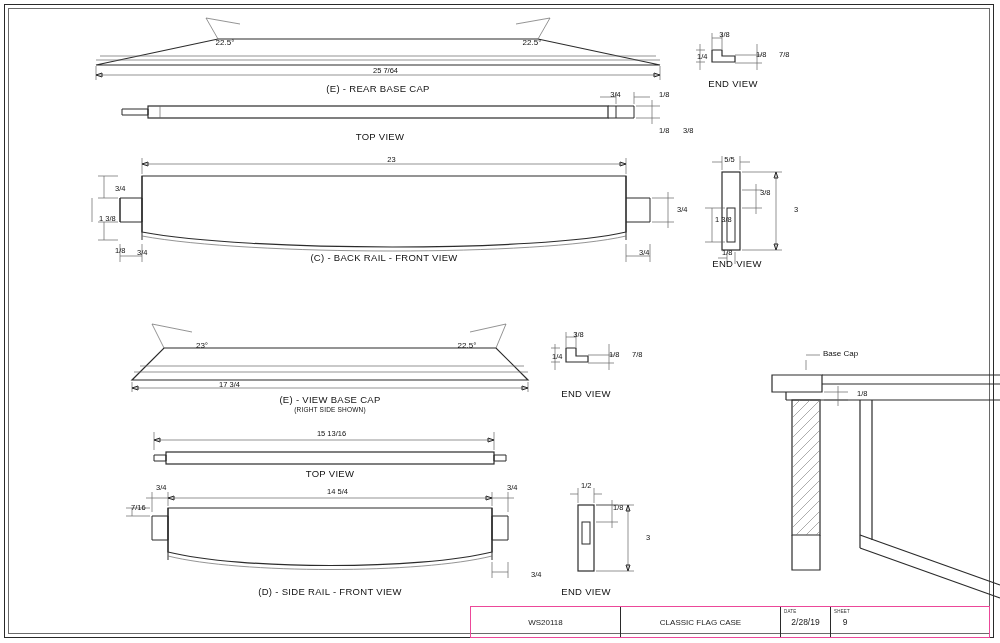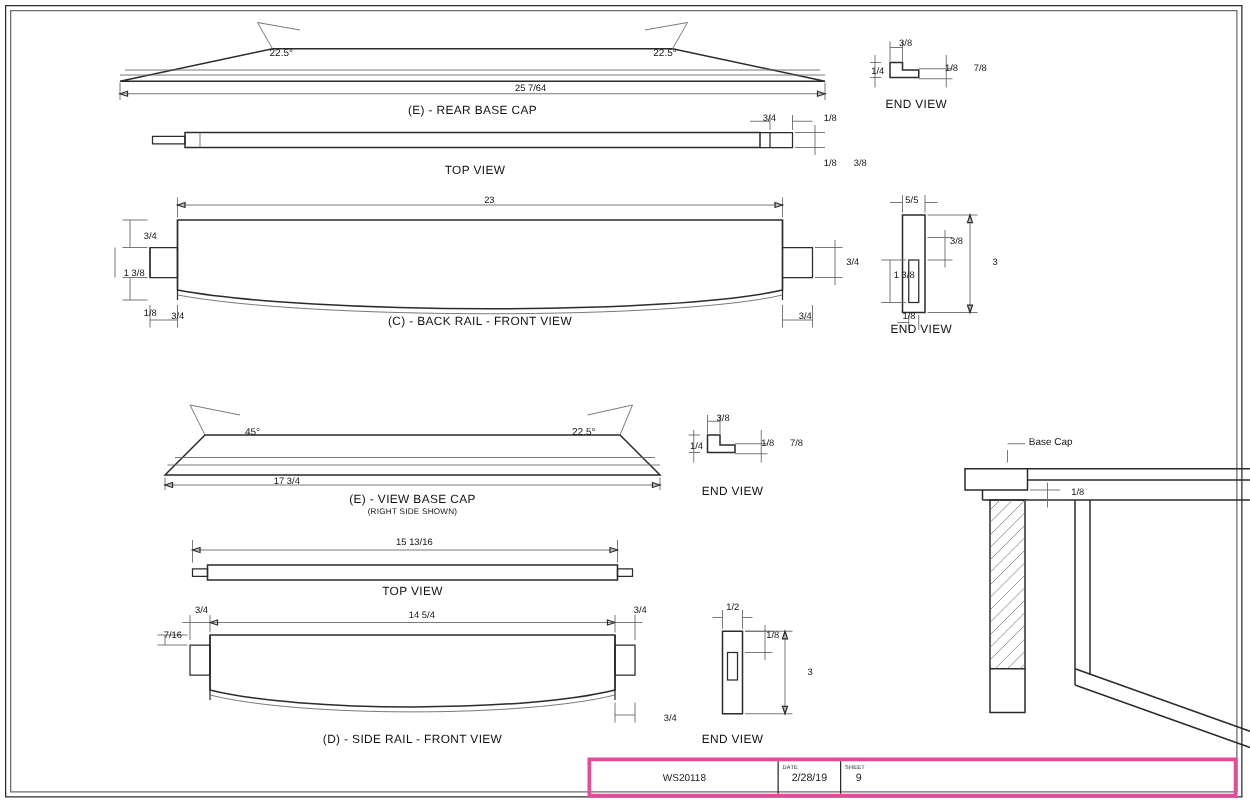--- a/index.html
+++ b/index.html
@@ -16,21 +16,21 @@
   .dim{position:absolute;font-size:7.5px;white-space:nowrap;color:#111;padding-left:15px;}
   .dim.c{transform:translateX(-50%);}
 
   svg{position:absolute;left:0;top:0;overflow:visible;}
   .s{fill:none;stroke:#2b2b2b;stroke-width:1;}
   .s2{fill:none;stroke:#2b2b2b;stroke-width:1.2;}
   .sthin{fill:none;stroke:#666;stroke-width:.7;}
   .hatch{stroke:#777;stroke-width:.6;}
 
   
-  .tb{position:absolute;left:470px;top:606px;width:520px;height:32px;border:3px solid #ec4899;box-sizing:border-box;display:flex;}
+  .tb{position:absolute;left:470px;top:606px;width:520px;height:32px;border:1px solid #ec4899;box-sizing:border-box;display:flex;}
   .tb .cell{border-right:1px solid #2a2a2a;box-sizing:border-box;display:flex;align-items:center;justify-content:center;font-size:8px;}
   .tb .cell:last-child{border-right:none;}
   .tb .tiny{font-size:4.5px;position:absolute;top:2px;left:3px;color:#333;letter-spacing:.2px;}
   .tb .stack{position:relative;display:flex;align-items:center;justify-content:center;box-sizing:border-box;border-right:1px solid #2a2a2a;}
   .tb .big{font-size:8.5px;}
 </style>
 </head>
 <body>
 
 <div id="sheet">
@@ -270,21 +270,21 @@
       <path class="sthin" d="M806,355 L820,355"></path>
 
       <path class="sthin" d="M824,392 L848,392"></path>
       <path class="sthin" d="M824,400 L848,400"></path>
       <path class="sthin" d="M838,386 L838,406"></path>
     </g>
   </svg>
 
   <div class="lbl c" style="left:225px;top:38px;">22.5°</div>
   <div class="lbl c" style="left:532px;top:38px;">22.5°</div>
-  <div class="dim c" style="left:378px;top:66px;margin-left:39px;">25 7/64</div>
+  <div class="dim c" style="left:378px;top:66px;">25 7/64</div>
   <div class="cap" style="left:378px;top:83px;">(E) - REAR BASE CAP</div>
 
   <div class="dim c" style="left:717px;top:30px;">3/8</div>
   <div class="dim" style="left:741px;top:50px;">1/8</div>
   <div class="dim" style="left:764px;top:50px;">7/8</div>
   <div class="dim" style="left:682px;top:52px;">1/4</div>
   <div class="cap" style="left:733px;top:78px;">END VIEW</div>
 
   <div class="dim c" style="left:608px;top:90px;">3/4</div>
   <div class="dim" style="left:644px;top:90px;">1/8</div>
@@ -301,21 +301,21 @@
   <div class="dim" style="left:662px;top:205px;">3/4</div>
   <div class="cap" style="left:384px;top:252px;">(C) - BACK RAIL - FRONT VIEW</div>
 
   <div class="dim c" style="left:722px;top:155px;">5/5</div>
   <div class="dim" style="left:745px;top:188px;">3/8</div>
   <div class="dim" style="left:779px;top:205px;">3</div>
   <div class="dim" style="left:700px;top:215px;">1 3/8</div>
   <div class="dim" style="left:707px;top:248px;">1/8</div>
   <div class="cap" style="left:737px;top:258px;">END VIEW</div>
 
-  <div class="lbl c" style="left:202px;top:341px;">45°</div>
+  <div class="lbl c" style="left:202px;top:341px;">23°</div>
   <div class="lbl c" style="left:467px;top:341px;">22.5°</div>
   <div class="dim c" style="left:222px;top:380px;">17 3/4</div>
   <div class="cap" style="left:330px;top:394px;">(E) - VIEW BASE CAP</div>
   <div class="cap sub" style="left:330px;top:406px;">(RIGHT SIDE SHOWN)</div>
 
   <div class="dim c" style="left:571px;top:330px;">3/8</div>
   <div class="dim" style="left:594px;top:350px;">1/8</div>
   <div class="dim" style="left:617px;top:350px;">7/8</div>
   <div class="dim" style="left:537px;top:352px;">1/4</div>
   <div class="cap" style="left:586px;top:388px;">END VIEW</div>
@@ -333,20 +333,21 @@
   <div class="dim" style="left:566px;top:481px;">1/2</div>
   <div class="dim" style="left:598px;top:503px;">1/8</div>
   <div class="dim" style="left:631px;top:533px;">3</div>
   <div class="cap" style="left:586px;top:586px;">END VIEW</div>
 
   <div class="lbl" style="left:823px;top:349px;">Base Cap</div>
   <div class="dim" style="left:842px;top:389px;">1/8</div>
 
   <div class="tb">
     <div class="cell" style="width:150px;">WS20118</div>
+    <div class="cell" style="width:160px;">CLASSIC FLAG CASE</div>
     <div class="stack" style="width:50px;">
       <span class="tiny">DATE</span>
       <span class="big">2/28/19</span>
     </div>
     <div class="stack" style="width:28px;border-right:none;">
       <span class="tiny">SHEET</span>
       <span class="big">9</span>
     </div>
   </div>
 

